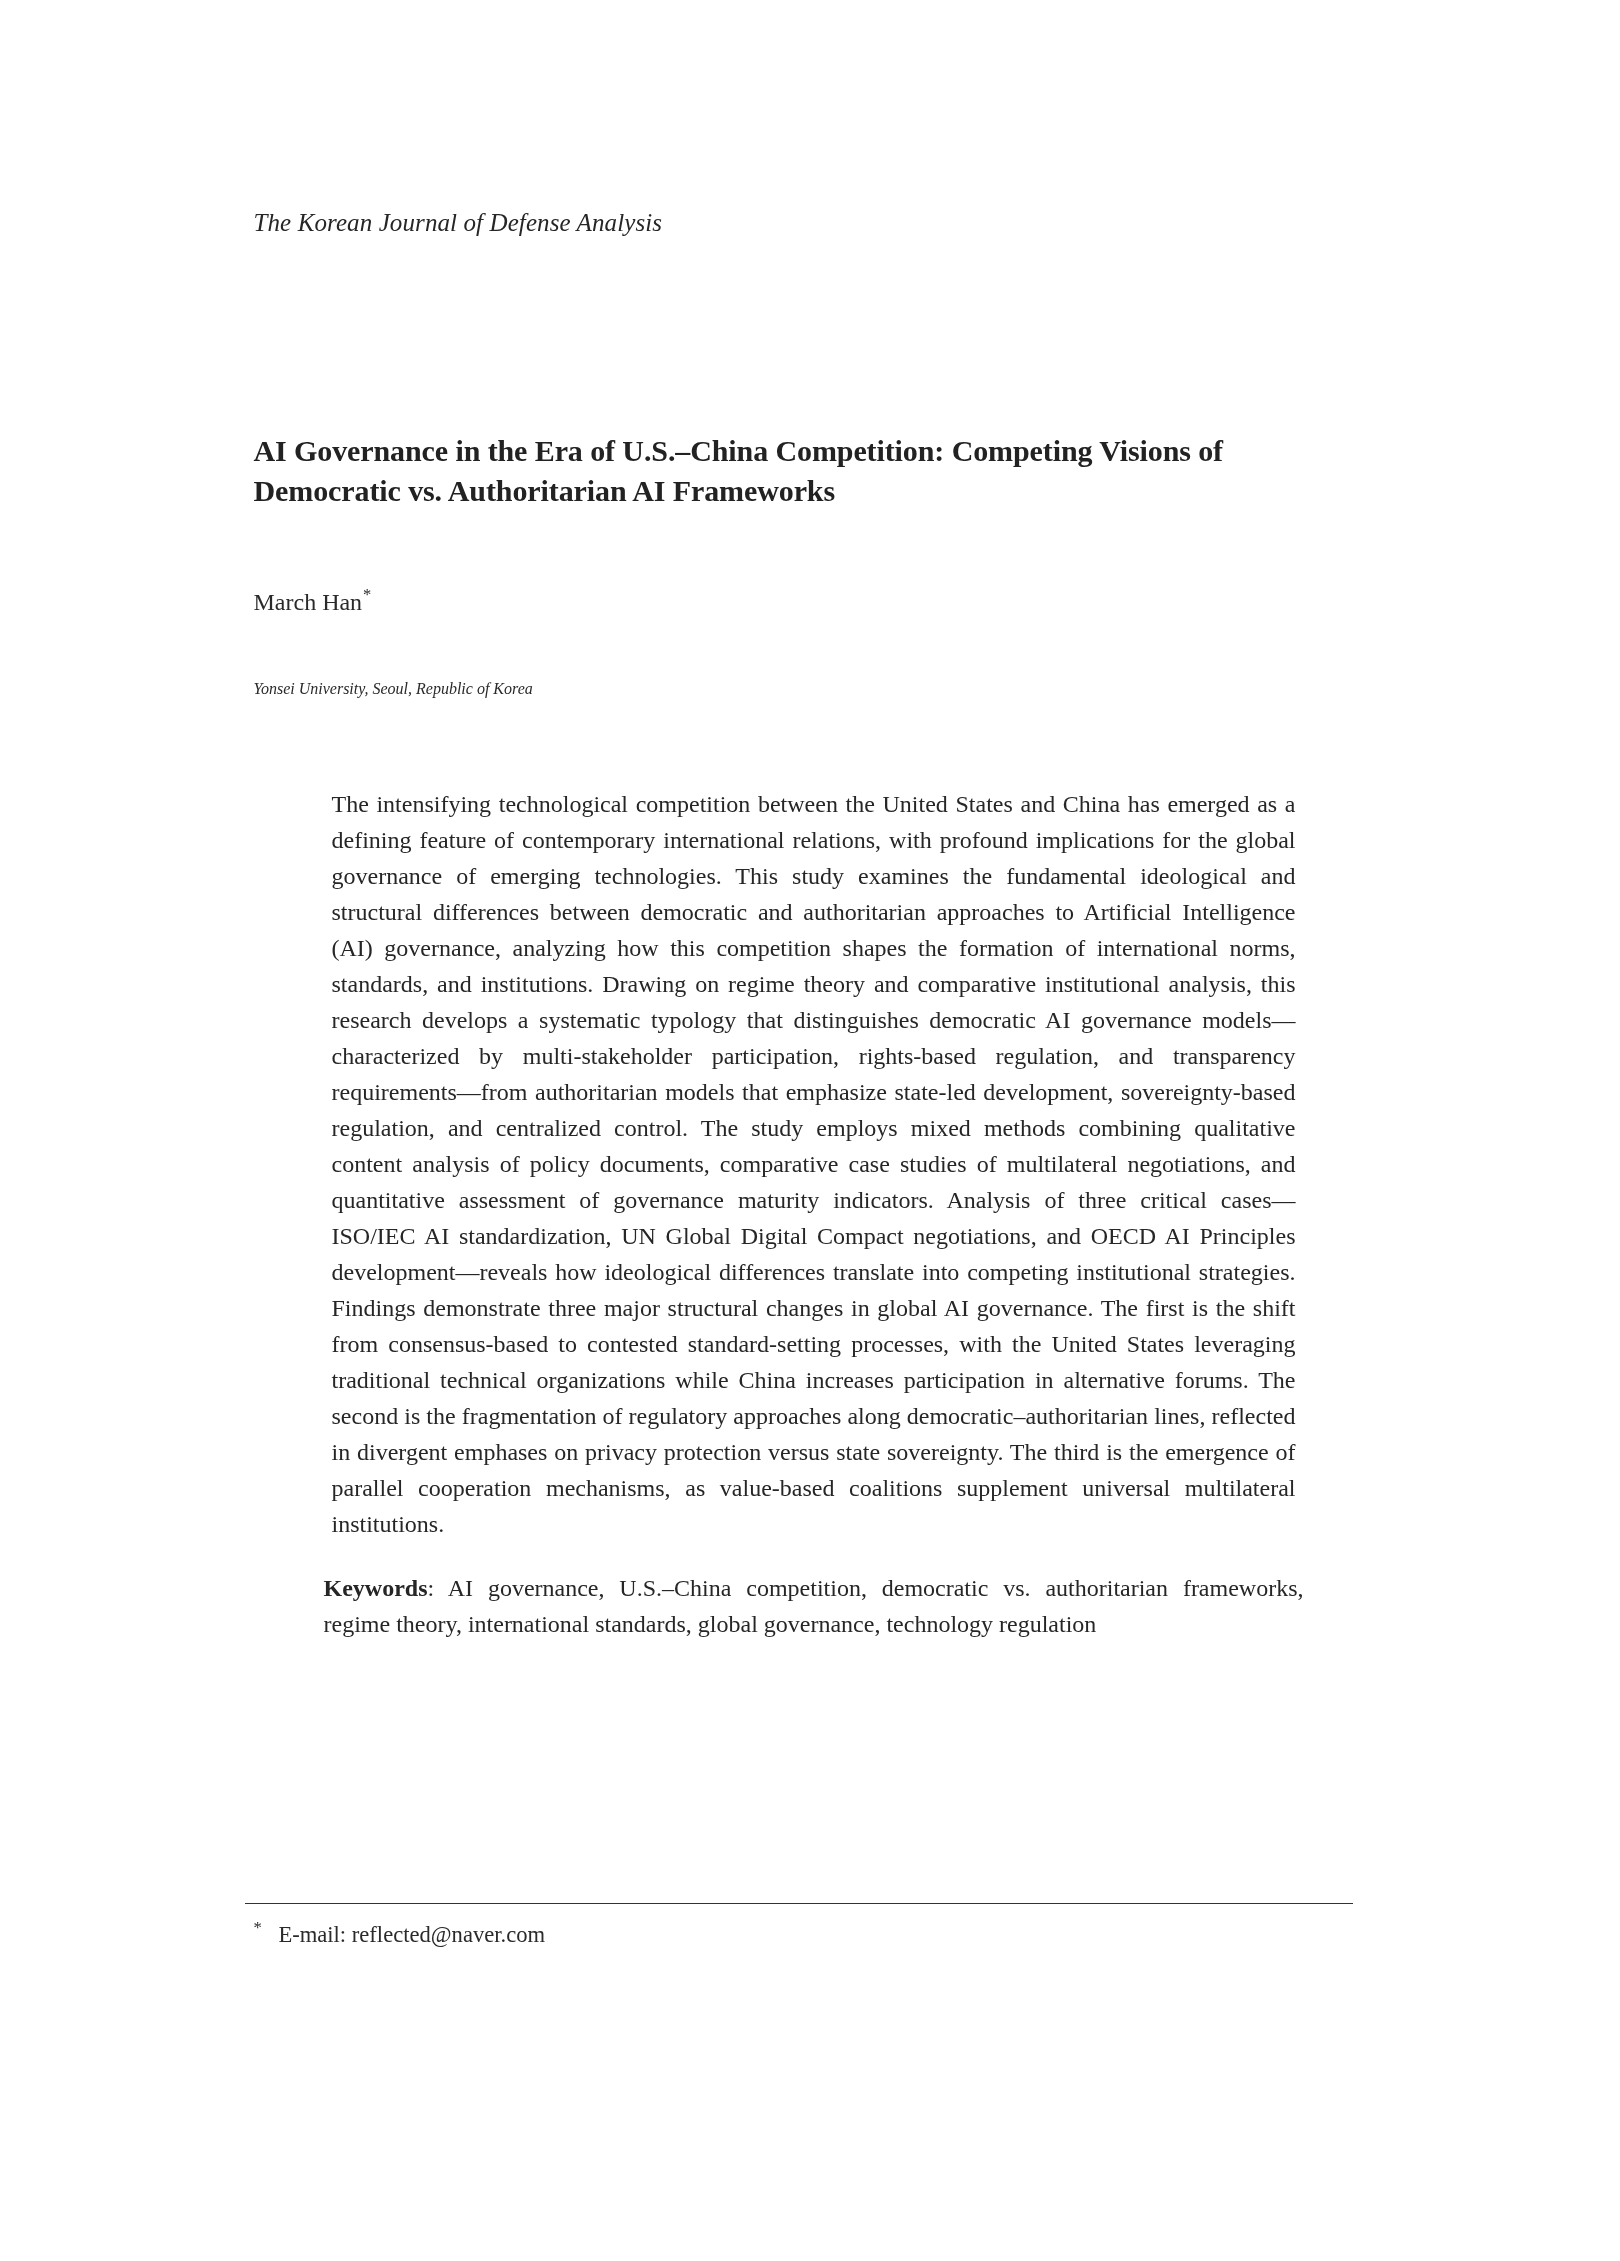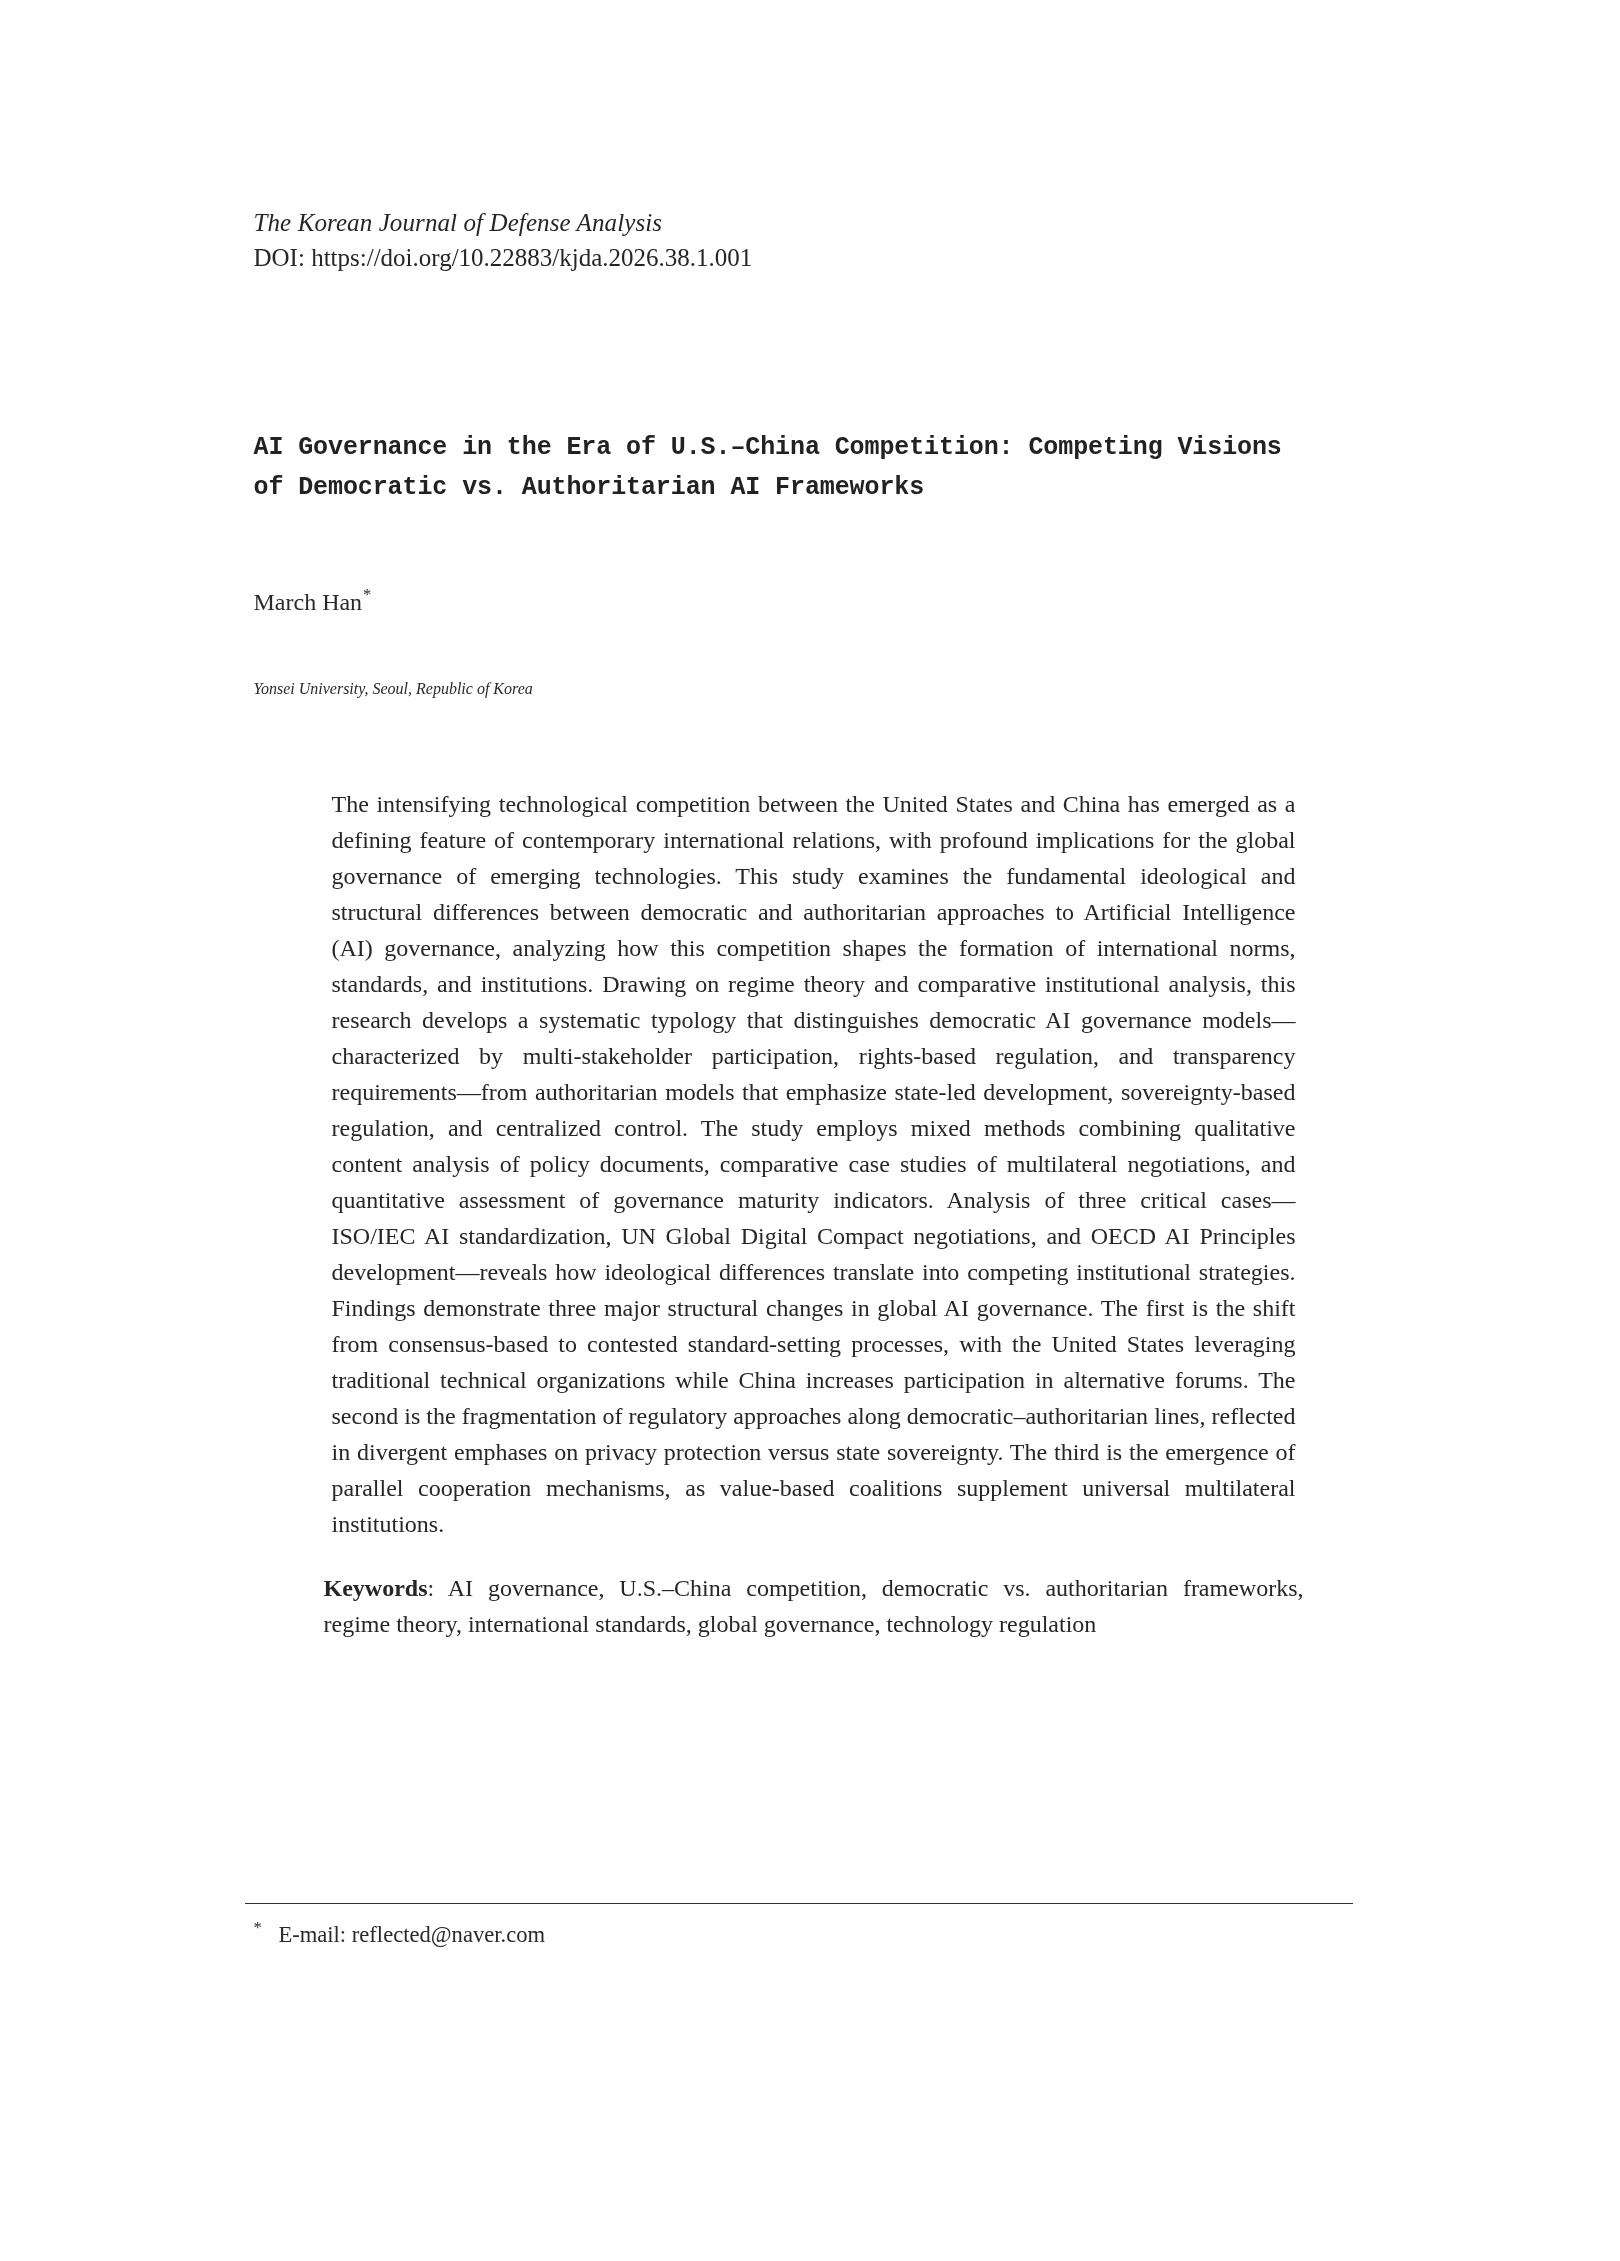--- a/index.html
+++ b/index.html
@@ -45,25 +45,24 @@
     white-space: nowrap;
   }
 
   
   .article-title {
     position: absolute;
     left: 250px;
     top: 411px;
     width: 1070px;
     font-weight: bold;
-    font-size: 25px;
+    font-size: 30px;
     line-height: 40px;
     letter-spacing: -0.1px;
     color: #222222;
-    font-family: Liberation Mono, monospace;
   }
 
   
   .author-line {
     position: absolute;
     left: 250px;
     top: 586px;
     font-size: 24px;
     line-height: 32px;
     color: #2a2a2a;
@@ -145,21 +144,20 @@
     margin-right: 16.6px;
   }
 </style>
 </head>
 <body>
 
 <div class="page">
 
   <div class="journal-header">
     <div class="journal-title">The Korean Journal of Defense Analysis</div>
-    <div class="journal-doi">DOI: https://doi.org/10.22883/kjda.2026.38.1.001</div>
   </div>
 
   <h1 class="article-title">AI Governance in the Era of U.S.–China Competition: Competing Visions of Democratic vs. Authoritarian AI Frameworks</h1>
 
   <div class="author-line">
     <span class="author-name">March Han</span><span class="footnote-marker">*</span>
   </div>
 
   <div class="affiliation">Yonsei University, Seoul, Republic of Korea</div>
 

